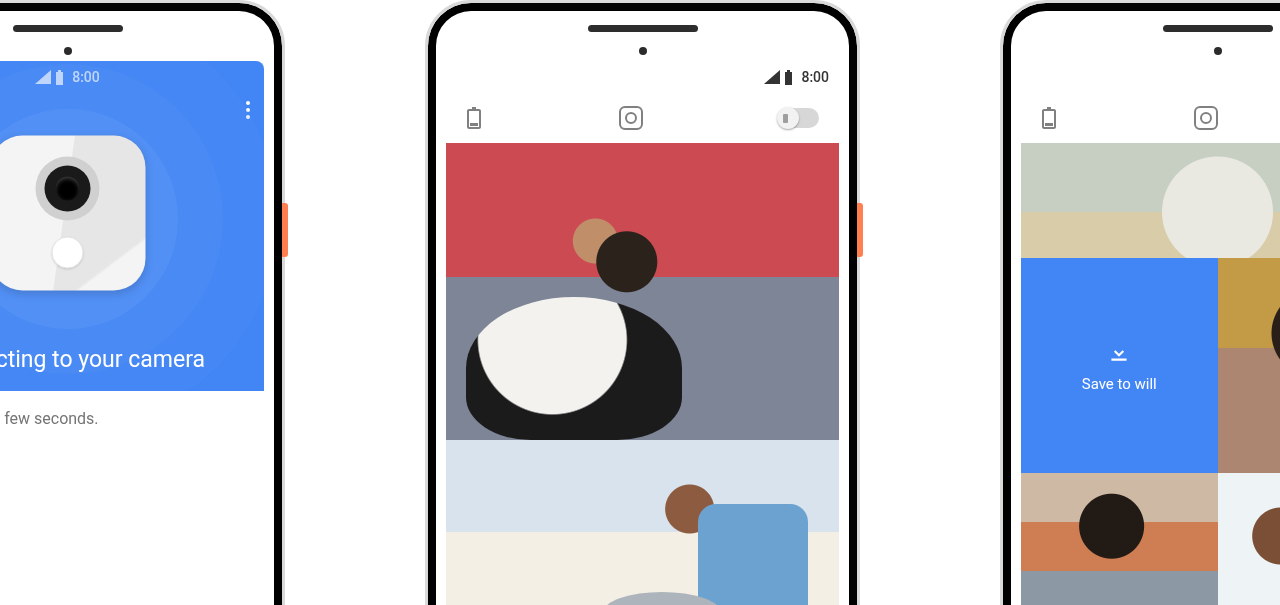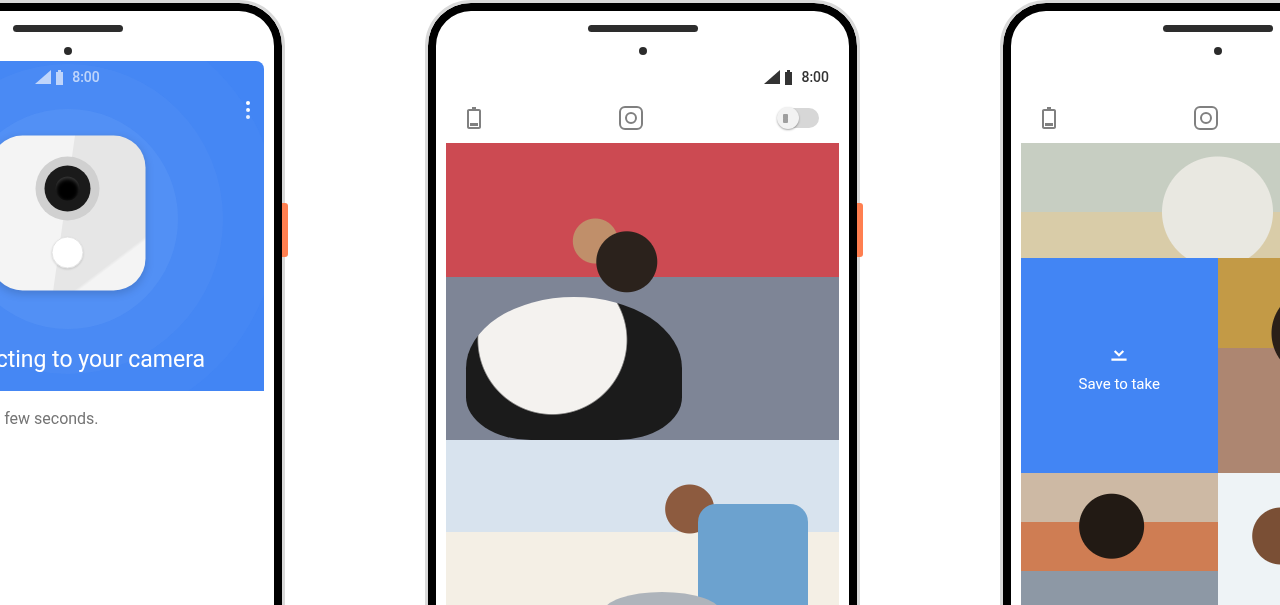--- a/index.html
+++ b/index.html
@@ -330,21 +330,21 @@
       <div style="width:40px"></div>
     </div>
     <div class="grid3">
       <div class="tile" style="height:115px;grid-column:1/3">
         <div class="ph bowl"></div>
       </div>
       <div class="tile save-tile" style="height:215px">
         <svg viewBox="0 0 24 24">
             <path d="M12 3v10.6l3.3-3.3 1.4 1.4L12 16.4l-4.7-4.7 1.4-1.4L12 13.6V3h0zM5 18h14v2H5z"></path>
           </svg>
-        <span>Save to take</span>
+        <span>Save to will</span>
       </div>
       <div class="tile" style="height:215px">
         <div class="ph portrait"></div>
       </div>
       <div class="tile" style="height:140px">
         <div class="ph sofa2"></div>
       </div>
       <div class="tile" style="height:140px">
         <div class="ph kitchen2"></div>
       </div>

